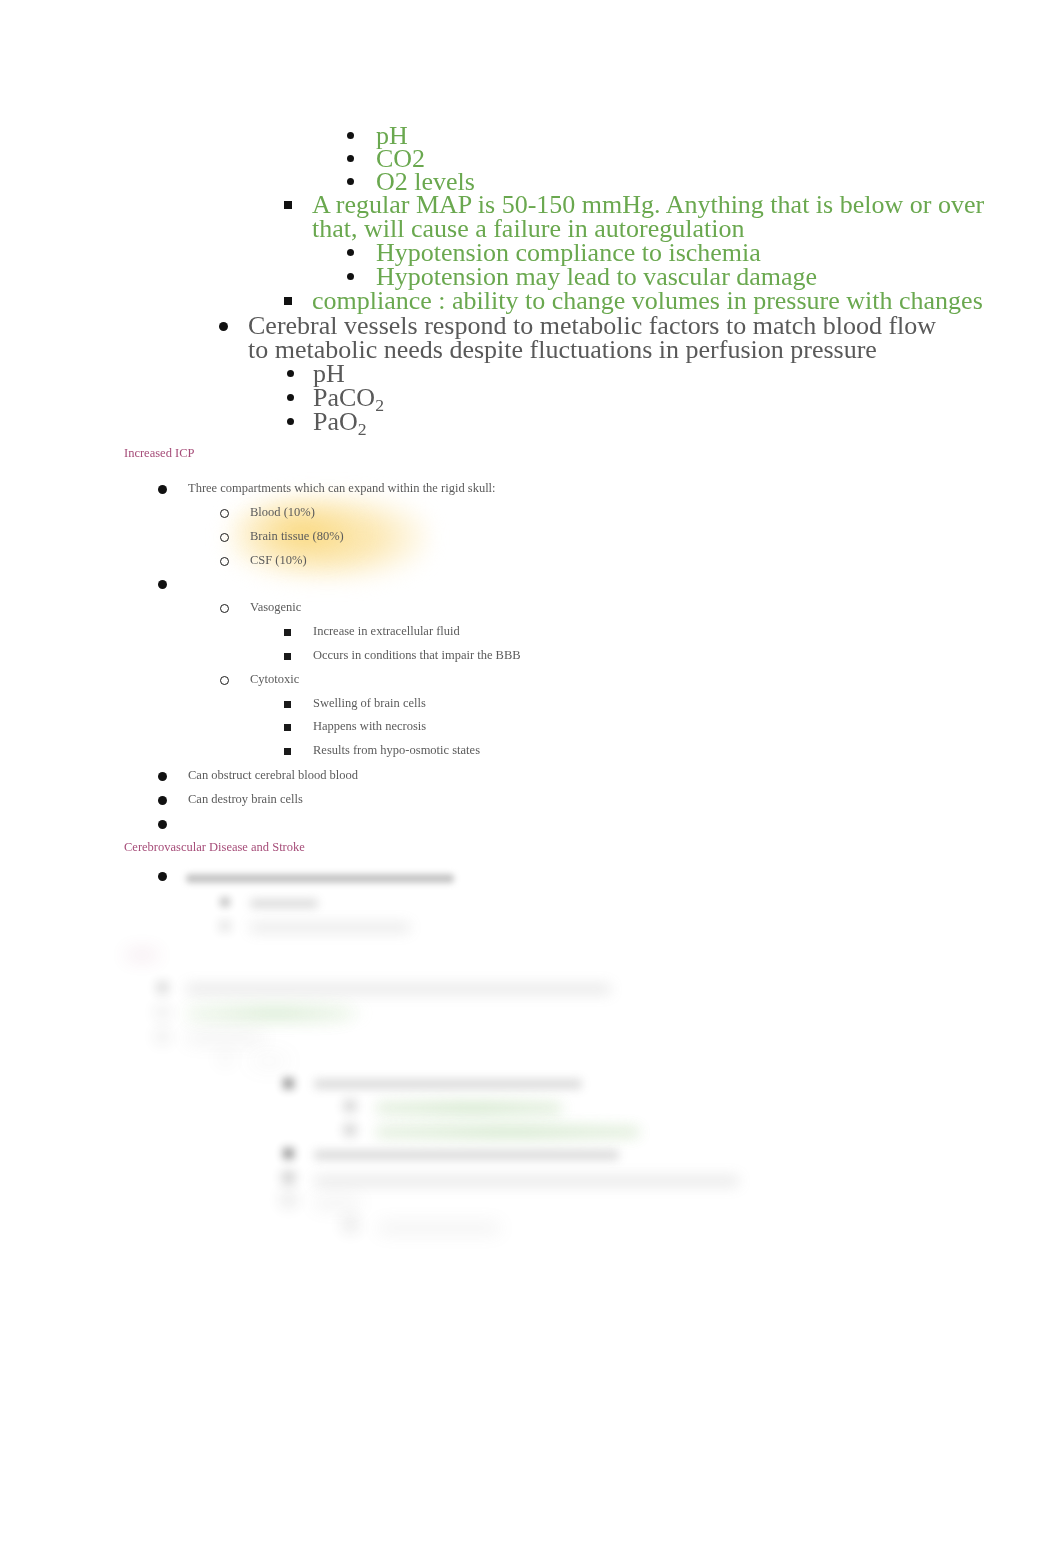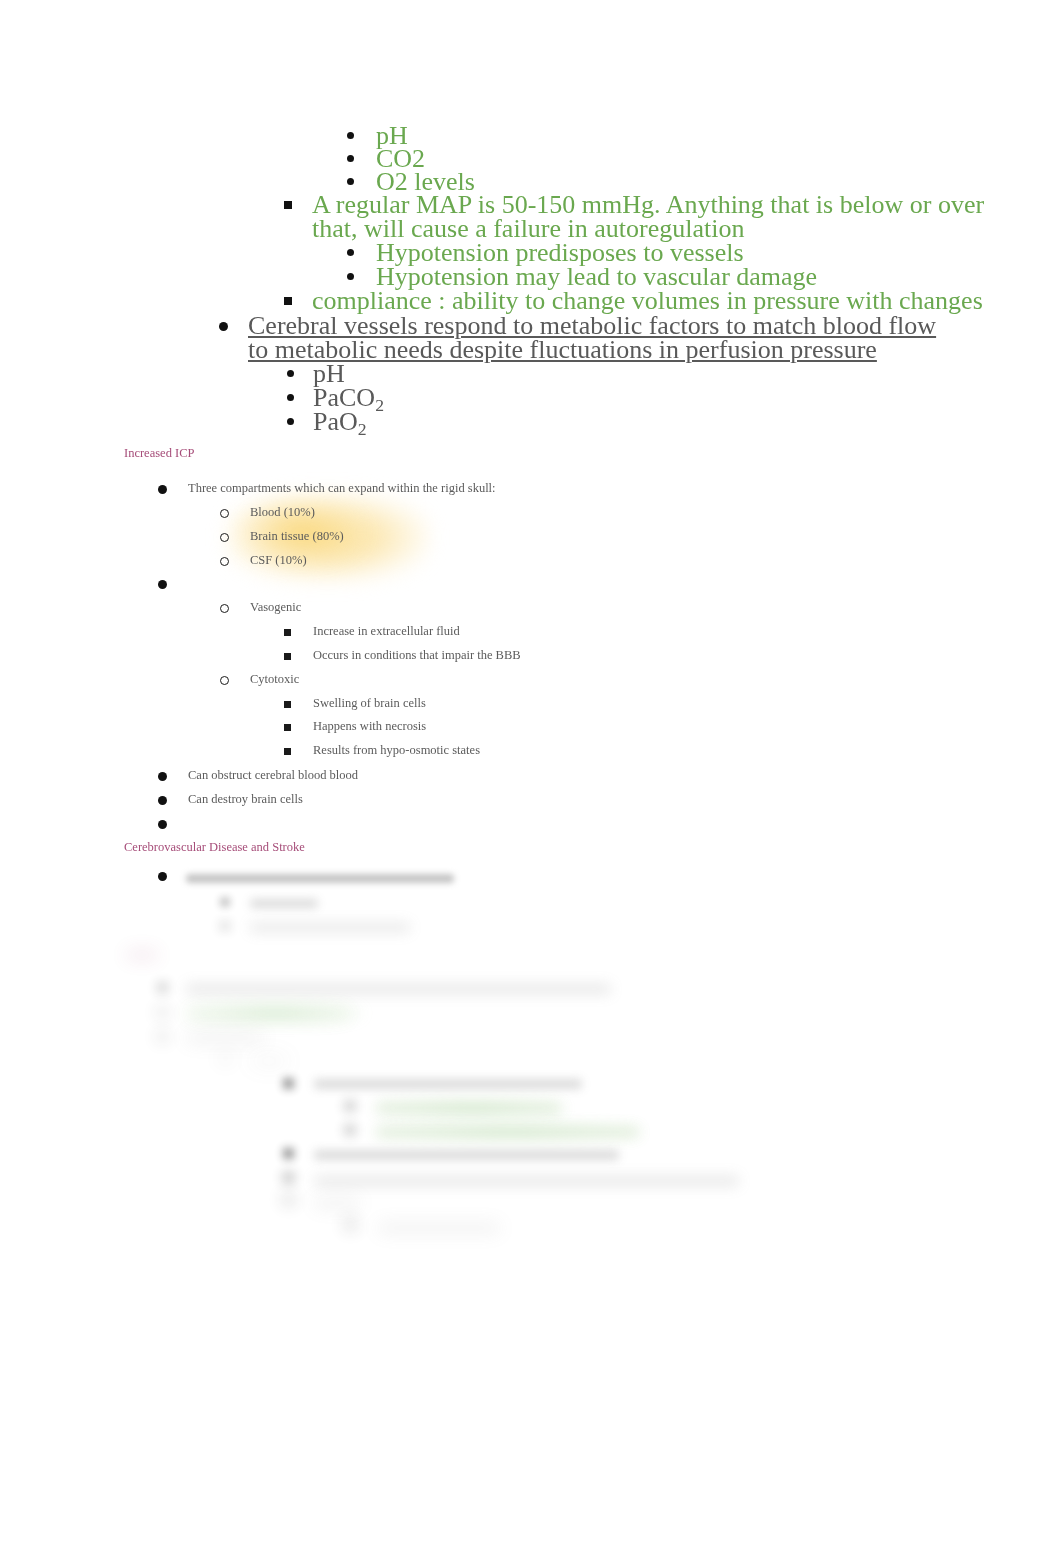--- a/index.html
+++ b/index.html
@@ -207,34 +207,34 @@
     <span class="txt">O2 levels</span>
   </div>
 
   <div class="row big green lvlB" style="min-height:46px;">
     <span class="bullet square"></span>
     <span class="txt wrap1">A regular MAP is 50-150 mmHg. Anything that is below or over that, will cause a failure in autoregulation</span>
   </div>
 
   <div class="row big green lvlC" style="height:24px;">
     <span class="bullet disc-sm"></span>
-    <span class="txt">Hypotension predisposes to vessels</span>
+    <span class="txt">Hypotension compliance to ischemia</span>
   </div>
 
   <div class="row big green lvlC" style="height:24px;">
     <span class="bullet disc-sm"></span>
     <span class="txt">Hypotension may lead to vascular damage</span>
   </div>
 
   <div class="row big green lvlB" style="height:25px;">
     <span class="bullet square"></span>
     <span class="txt">compliance : ability to change volumes in pressure with changes</span>
   </div>
 
-  <div class="row big dark lvlA" style="min-height:48px;text-decoration:underline;">
+  <div class="row big dark lvlA" style="min-height:48px;">
     <span class="bullet disc"></span>
     <span class="txt wrap1">Cerebral vessels respond to metabolic factors to match blood flow to metabolic needs despite fluctuations in perfusion pressure</span>
   </div>
 
   <div class="row big dark lvlA2" style="height:24px;">
     <span class="bullet disc-sm"></span>
     <span class="txt">pH</span>
   </div>
 
   <div class="row big dark lvlA2" style="height:24px;">

